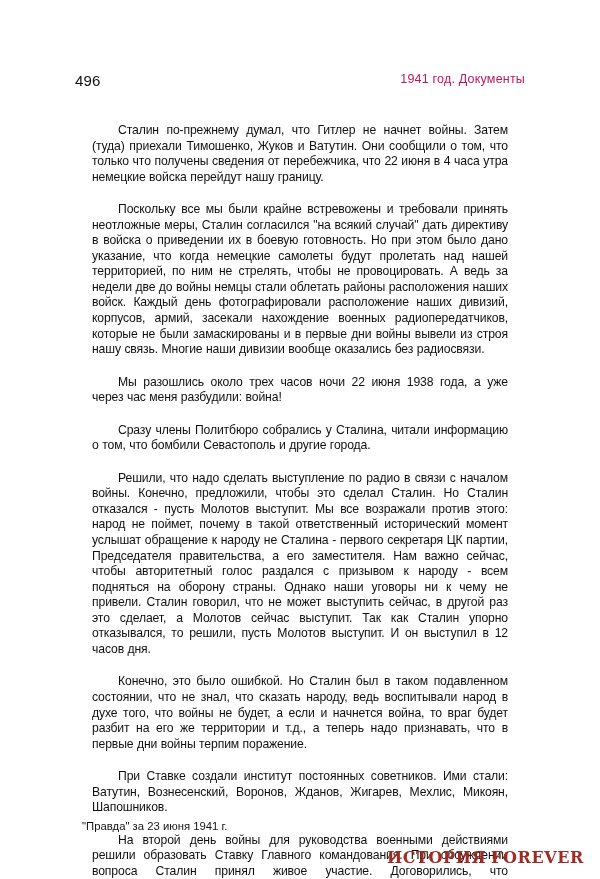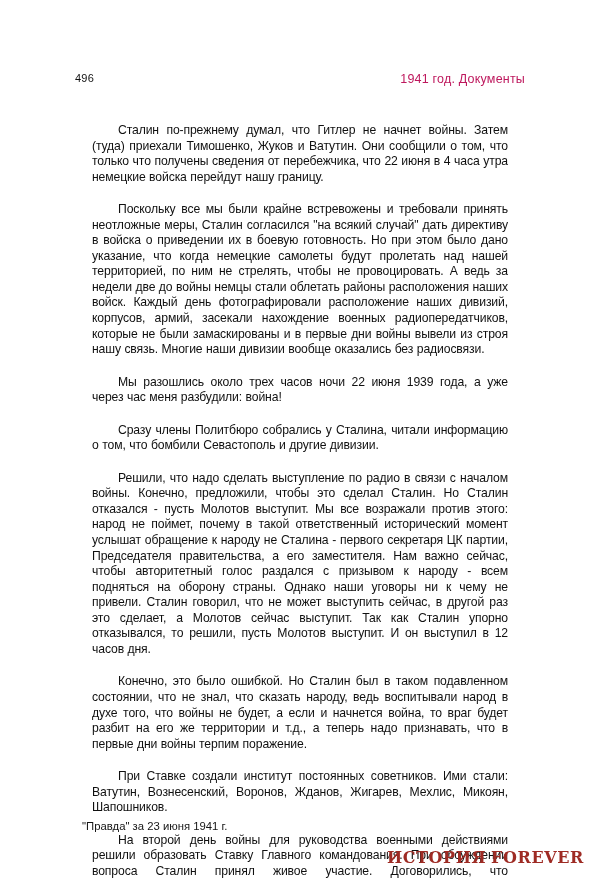--- a/index.html
+++ b/index.html
@@ -29,21 +29,21 @@
     right: 75px;
     top: 72px;
     height: 18px;
     display: flex;
     align-items: baseline;
     font-size: 12.5px;
     letter-spacing: 0.2px;
   }
   .folio {
     flex: 0 0 auto;
-    font-size: 11px;
+    font-size: 15px;
     color: #111;
   }
   .head-title {
     position: absolute;
     left: 0;
     right: 0;
     text-align: right;
     font-size: 12.5px;
     color: #be185d;
     white-space: nowrap;
@@ -107,22 +107,22 @@
 <div class="page">
 
   <div class="running-head">
     <span class="folio">496</span>
     <span class="head-title">1941 год. Документы</span>
   </div>
 
   <div class="body-text">
     <p>Сталин по-прежнему думал, что Гитлер не начнет войны. Затем (туда) приехали Тимошенко, Жуков и Ватутин. Они сообщили о том, что только что получены сведения от перебежчика, что 22 июня в 4 часа утра немецкие войска перейдут нашу границу.</p>
     <p>Поскольку все мы были крайне встревожены и требовали принять неотложные меры, Сталин согласился "на всякий случай" дать директиву в войска о приведении их в боевую готовность. Но при этом было дано указание, что когда немецкие самолеты будут пролетать над нашей территорией, по ним не стрелять, чтобы не провоцировать. А ведь за недели две до войны немцы стали облетать районы расположения наших войск. Каждый день фотографировали расположение наших дивизий, корпусов, армий, засекали нахождение военных радиопередатчиков, которые не были замаскированы и в первые дни войны вывели из строя нашу связь. Многие наши дивизии вообще оказались без радиосвязи.</p>
-    <p>Мы разошлись около трех часов ночи 22 июня 1939 года, а уже через час меня разбудили: война!</p>
-    <p>Сразу члены Политбюро собрались у Сталина, читали информацию о том, что бомбили Севастополь и другие дивизии.</p>
+    <p>Мы разошлись около трех часов ночи 22 июня 1938 года, а уже через час меня разбудили: война!</p>
+    <p>Сразу члены Политбюро собрались у Сталина, читали информацию о том, что бомбили Севастополь и другие города.</p>
     <p>Решили, что надо сделать выступление по радио в связи с началом войны. Конечно, предложили, чтобы это сделал Сталин. Но Сталин отказался - пусть Молотов выступит. Мы все возражали против этого: народ не поймет, почему в такой ответственный исторический момент услышат обращение к народу не Сталина - первого секретаря ЦК партии, Председателя правительства, а его заместителя. Нам важно сейчас, чтобы авторитетный голос раздался с призывом к народу - всем подняться на оборону страны. Однако наши уговоры ни к чему не привели. Сталин говорил, что не может выступить сейчас, в другой раз это сделает, а Молотов сейчас выступит. Так как Сталин упорно отказывался, то решили, пусть Молотов выступит. И он выступил в 12 часов дня.</p>
     <p>Конечно, это было ошибкой. Но Сталин был в таком подавленном состоянии, что не знал, что сказать народу, ведь воспитывали народ в духе того, что войны не будет, а если и начнется война, то враг будет разбит на его же территории и т.д., а теперь надо признавать, что в первые дни войны терпим поражение.</p>
     <p>При Ставке создали институт постоянных советников. Ими стали: Ватутин, Вознесенский, Воронов, Жданов, Жигарев, Мехлис, Микоян, Шапошников.</p>
     <p>На второй день войны для руководства военными действиями решили образовать Ставку Главного командования. При обсуждении вопроса Сталин принял живое участие. Договорились, что Председателем Ставки будет Тимошенко, а ее членами: Жуков, Сталин, Молотов, Ворошилов, Буденный и адмирал Кузнецов.</p>
     <p>В этот же день была образована Комиссия Бюро СНК СССР по текущим делам. В нее вошли Вознесенский (созыв), Микоян и Булганин.</p>
   </div>
 
   <div class="source-note">"Правда" за 23 июня 1941 г.</div>
 
   <div class="watermark">

